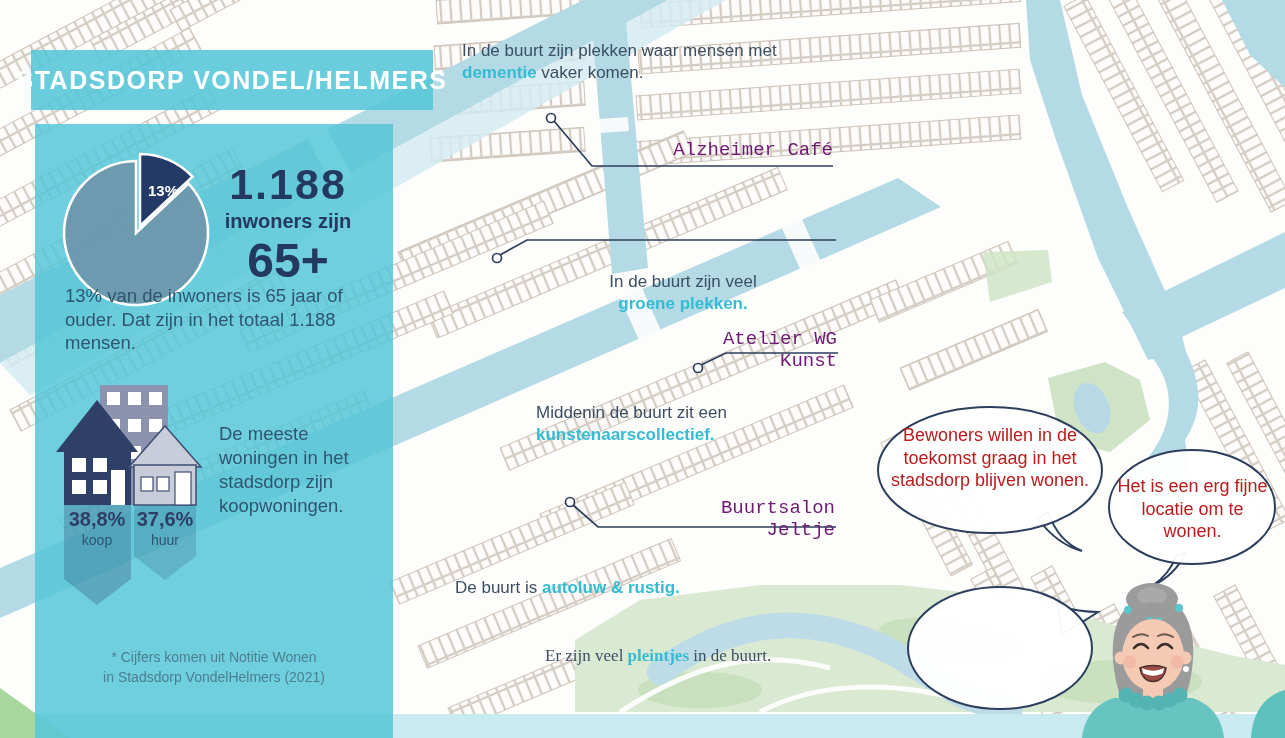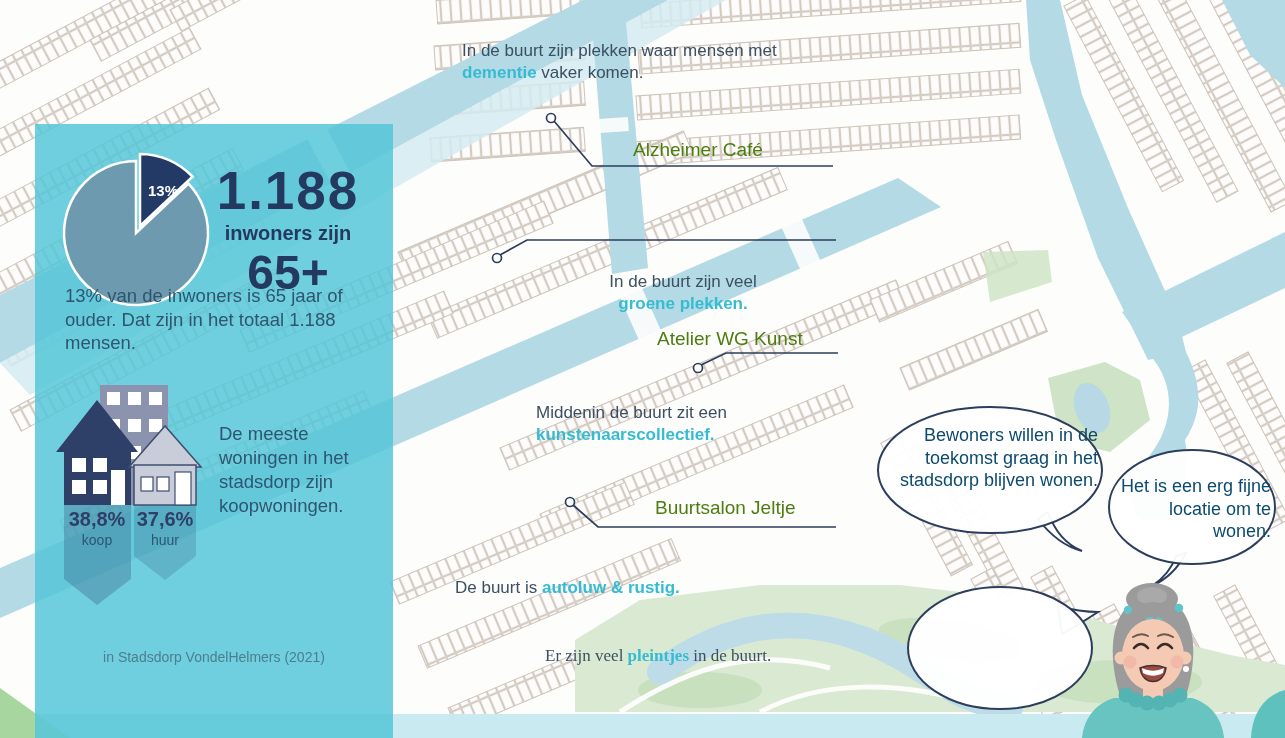--- a/index.html
+++ b/index.html
@@ -10,21 +10,21 @@
   
   .title-band { position:absolute; left:31px; top:50px; width:402px; height:60px;
     background:rgba(84,198,216,.88); display:flex; align-items:center; justify-content:center;
     color:#ffffff; font-size:25px; font-weight:bold; letter-spacing:1.5px; white-space:nowrap; }
   .panel { position:absolute; left:35px; top:124px; width:358px; height:620px;
     background:rgba(84,198,216,.84); }
   .panel * { position:absolute; }
   .pie-svg { left:16px; top:24px; }
   .stat { left:178px; top:36px; width:150px; text-align:center; color:#24395f; }
   .stat div { position:static; }
-  .stat .num { font-size:53px; font-weight:bold; letter-spacing:2px; }
+  .stat .num { font-size:43px; font-weight:bold; letter-spacing:2px; }
   .stat .cap { font-size:20px; font-weight:bold; margin-top:1px; }
   .stat .age { font-size:48px; font-weight:bold; }
   .p-body { font-size:18.5px; color:#2e566f; line-height:1.28; }
   .p1 { left:30px; top:160px; width:320px; }
   .h-pct-top { left:40px; top:213px; width:120px; text-align:center; color:#24395f; }
   .h-pct-top div { position:static; }
   .h-pct-top .pct { font-size:20px; font-weight:bold; }
   .h-pct-top .lbl { font-size:13.5px; font-weight:normal; color:#2e566f; }
   .houses-svg { left:20px; top:250px; }
   .h-caption { left:184px; top:298px; width:145px; line-height:1.3; }
@@ -33,26 +33,26 @@
          line-height:1.4; color:#4b7f8e; }
 
   
   .note { position:absolute; font-size:17px; color:#3c4f63; line-height:1.3; }
   .hl { color:#35bcd2; font-weight:bold; }
   #note-dementie { left:462px; top:40px; width:316px; }
   #note-groen    { left:553px; top:271px; width:260px; text-align:center; }
   #note-kunst    { left:536px; top:402px; width:300px; }
   #note-autoluw  { left:455px; top:577px; width:330px; }
   #note-pleintjes{ left:545px; top:645px; width:330px;font-family:Liberation Serif, serif; }
-  .callout-label { position:absolute; font-size:19px; color:#4d7c0f; text-align:left; }
+  .callout-label { position:absolute; font-size:19px; color:#701a75; text-align:right;font-family:Liberation Mono, monospace; }
   #cl-alz     { left:633px; top:139px; width:200px; }
   #cl-klinker { left:586px; top:213px; width:250px; }
   #cl-atelier { left:657px; top:328px; width:180px; }
   #cl-jeltje  { left:655px; top:497px; width:180px; }
-  .bubble-text { position:absolute; text-align:right; font-size:18px; color:#0c4a6e; line-height:1.26; }
+  .bubble-text { position:absolute; text-align:center; font-size:18px; color:#b91c1c; line-height:1.26; }
   #bt1 { left:882px;  top:424px; width:216px; }
   #bt2 { left:1114px; top:475px; width:157px; }
   #bt3 { left:911px;  top:603px; width:178px; }
 </style>
 </head>
 <body>
 
 <div class="stage">
 
   <svg class="map" width="1285" height="738" viewBox="0 0 1285 738">
@@ -210,20 +210,23 @@
         <circle cx="1126" cy="695" r="7.5"></circle>
           <circle cx="1136" cy="700" r="7.5"></circle>
         <circle cx="1147" cy="703" r="7.5"></circle>
           <circle cx="1159" cy="703" r="7.5"></circle>
         <circle cx="1170" cy="700" r="7.5"></circle>
           <circle cx="1180" cy="695" r="7.5"></circle>
       </g>
     </g>
   </svg>
 
+  <div class="title-band">
+    <span>STADSDORP VONDEL/HELMERS</span>
+  </div>
 
   <div class="panel">
 
     <svg class="pie-svg" width="170" height="170" viewBox="0 0 170 170">
       <path d="M85,85 L137.5,35.7 A72,72 0 1 1 85,13 Z" fill="#6e93a9" fill-opacity="0.88" stroke="#ffffff" stroke-width="2.5"></path>
       <g transform="translate(4,-7)">
         <path d="M85,85 L85,13 A72,72 0 0 1 137.5,35.7 Z" fill="#233a66" stroke="#ffffff" stroke-width="2.5"></path>
         <text x="108" y="55" text-anchor="middle" fill="#ffffff" font-size="15" font-weight="bold">13%</text>
       </g>
     </svg>
@@ -275,20 +278,21 @@
         <rect x="120" y="98" width="16" height="33" fill="#ffffff" stroke="#3e4f73" stroke-width="1.2"></rect>
       </g>
       <text x="42" y="152" text-anchor="middle" fill="#2e4067" font-size="20" font-weight="bold">38,8%</text>
       <text x="42" y="171" text-anchor="middle" fill="#2e566f" font-size="14">koop</text>
       <text x="110" y="152" text-anchor="middle" fill="#2e4067" font-size="20" font-weight="bold">37,6%</text>
       <text x="110" y="171" text-anchor="middle" fill="#2e566f" font-size="14">huur</text>
     </svg>
 
     <div class="p-body h-caption">De meeste woningen in het stadsdorp zijn koopwoningen.</div>
     <div class="src">
+      <div style="position:static">* Cijfers komen uit Notitie Wonen</div>
       <div style="position:static">in Stadsdorp VondelHelmers (2021)</div>
     </div>
   </div>
 
   <div class="note" id="note-dementie">
     <span>In de buurt zijn plekken waar mensen met </span><span class="hl">dementie</span><span> vaker komen.</span>
   </div>
   <div class="note" id="note-groen">
     <div>In de buurt zijn veel</div>
     <div class="hl">groene plekken.</div>

